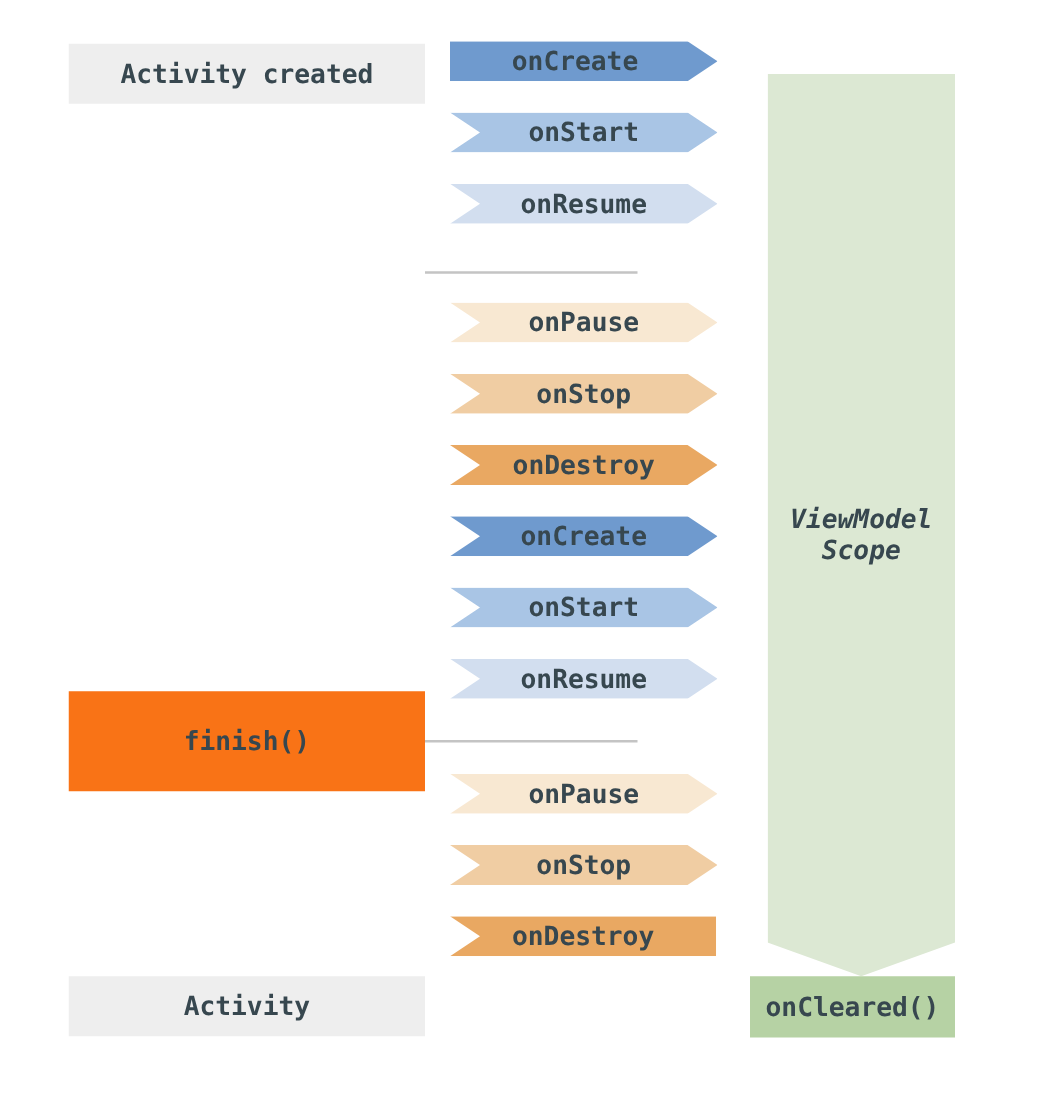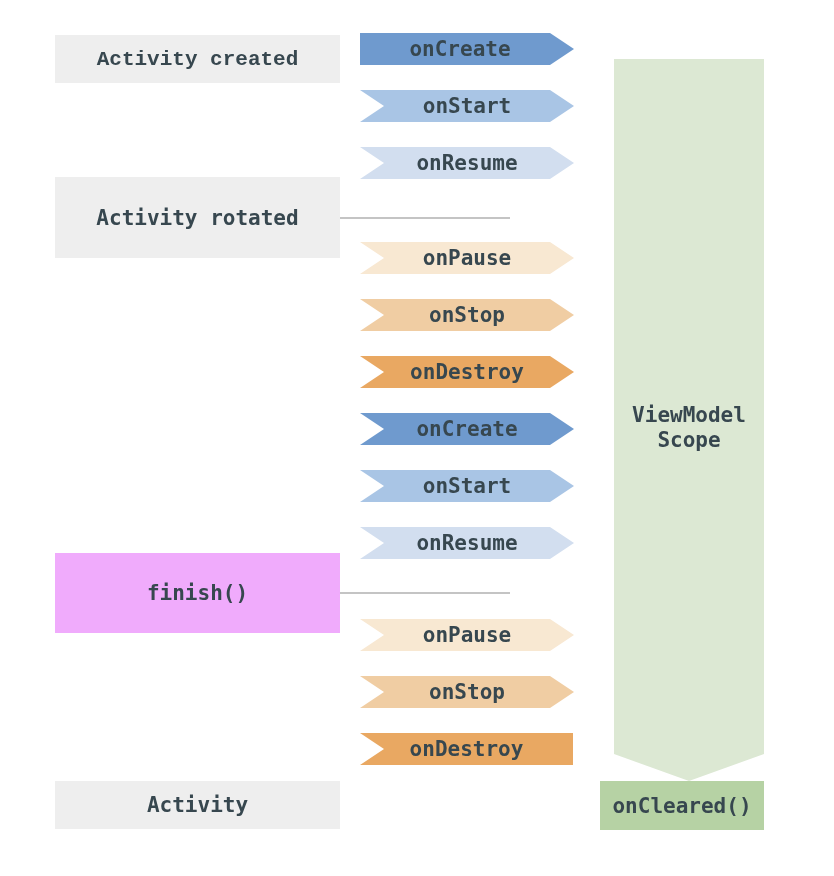--- a/index.html
+++ b/index.html
@@ -79,20 +79,21 @@
     left: 614px;
     top: 59px;
     width: 150px;
     height: 722px;
     clip-path: polygon(0 0, 100% 0, 100% calc(100% - 27px), 50% 100%, 0 calc(100% - 27px));
     display: flex;
     flex-direction: column;
     justify-content: center;
     padding-top: 16px;
     box-sizing: border-box;
+    font-style: italic;
   }
   .scope-text {
     display: flex;
     flex-direction: column;
     align-items: center;
     font-size: 21px;
     font-weight: 600;
     line-height: 1.18;
     text-align: center;
   }
@@ -108,23 +109,22 @@
     font-size: 21px;
     font-weight: 600;
     white-space: nowrap;
   }
 </style>
 </head>
 <body>
 
 <div class="diagram" style="color: rgb(55, 71, 79);">
 
-  <div class="event-box e1" style="background-color: rgb(238, 238, 238); font-family: Liberation Mono, monospace;">Activity created</div>
-  <div class="event-box e2" style="background-color: rgb(238, 238, 238);">Activity rotated</div>
-  <div class="event-box e3" style="background-color: #f0abfc;">finish()</div>
+  <div class="event-box e1" style="background-color: rgb(238, 238, 238);">Activity created</div>
+  <div class="event-box e3" style="background-color: #f97316;">finish()</div>
   <div class="event-box e4" style="background-color: rgb(238, 238, 238);">Activity</div>
 
   <div class="divider d1" style="background-color: rgb(196, 196, 196);"></div>
   <div class="divider d2" style="background-color: rgb(196, 196, 196);"></div>
 
   <div class="chevron flat-left a1" style="background-color: rgb(111, 154, 206);">onCreate</div>
   <div class="chevron a2" style="background-color: rgb(169, 197, 229);">onStart</div>
   <div class="chevron a3" style="background-color: rgb(210, 222, 239);">onResume</div>
   <div class="chevron a4" style="background-color: rgb(248, 232, 210);">onPause</div>
   <div class="chevron a5" style="background-color: rgb(240, 205, 163);">onStop</div>

